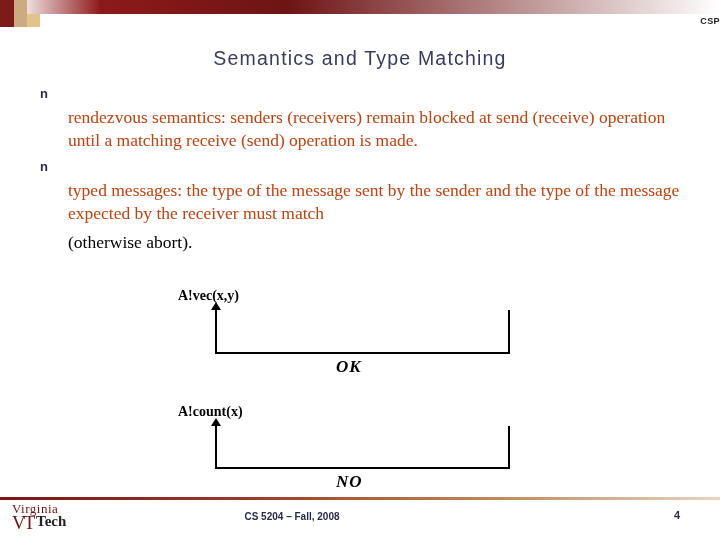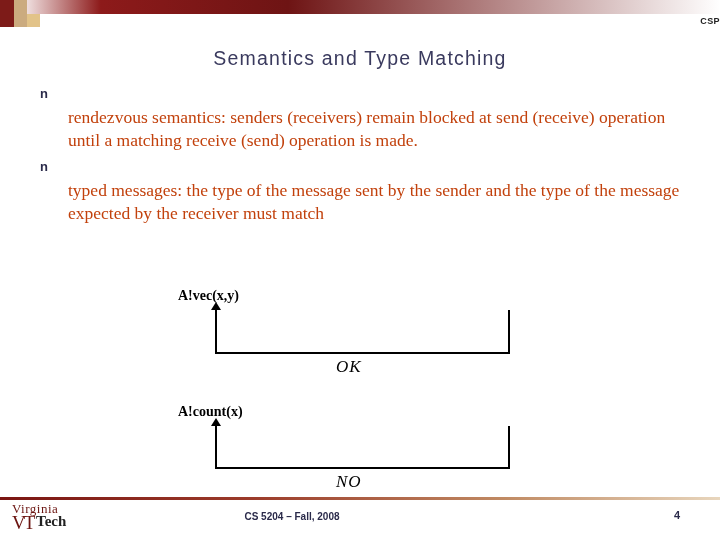--- a/index.html
+++ b/index.html
@@ -117,21 +117,21 @@
     font-family: "Liberation Serif", serif;
     font-weight: bold;
     font-size: 14px;
     color: #000000;
     white-space: nowrap;
   }
   .dlabel-italic {
     position: absolute;
     font-family: "Liberation Serif", serif;
     font-style: italic;
-    font-weight: normal;
+    font-weight: bold;
     font-size: 17px;
     color: #000000;
     white-space: nowrap;
     letter-spacing: 1px;
   }
   .vline {
     position: absolute;
     width: 2px;
     background: #000000;
   }
@@ -219,20 +219,21 @@
 
 <div class="bullets">
   <div class="bullet-row">
     <div class="bullet-marker">n</div>
     <div class="bullet-text">rendezvous semantics: senders (receivers) remain blocked at send (receive) operation until a matching receive (send) operation is made.</div>
   </div>
   <div class="bullet-row">
     <div class="bullet-marker">n</div>
     <div class="bullet-text">typed messages: the type of the message sent by the sender and the type of the message expected by the receiver must match</div>
   </div>
+  <div class="bullet-sub">(otherwise abort).</div>
 </div>
 
 <div class="diagram">
 
   <div class="dlabel" style="left:178px; top:10px;">A!vec(x,y)</div>
 
   <div class="arrow-up" style="left:211px; top:24px;"></div>
   <div class="vline" style="left:215px; top:31px; height:45px;"></div>
   <div class="hline" style="left:215px; top:74px; width:295px;"></div>
   <div class="vline" style="left:508px; top:32px; height:44px;"></div>

